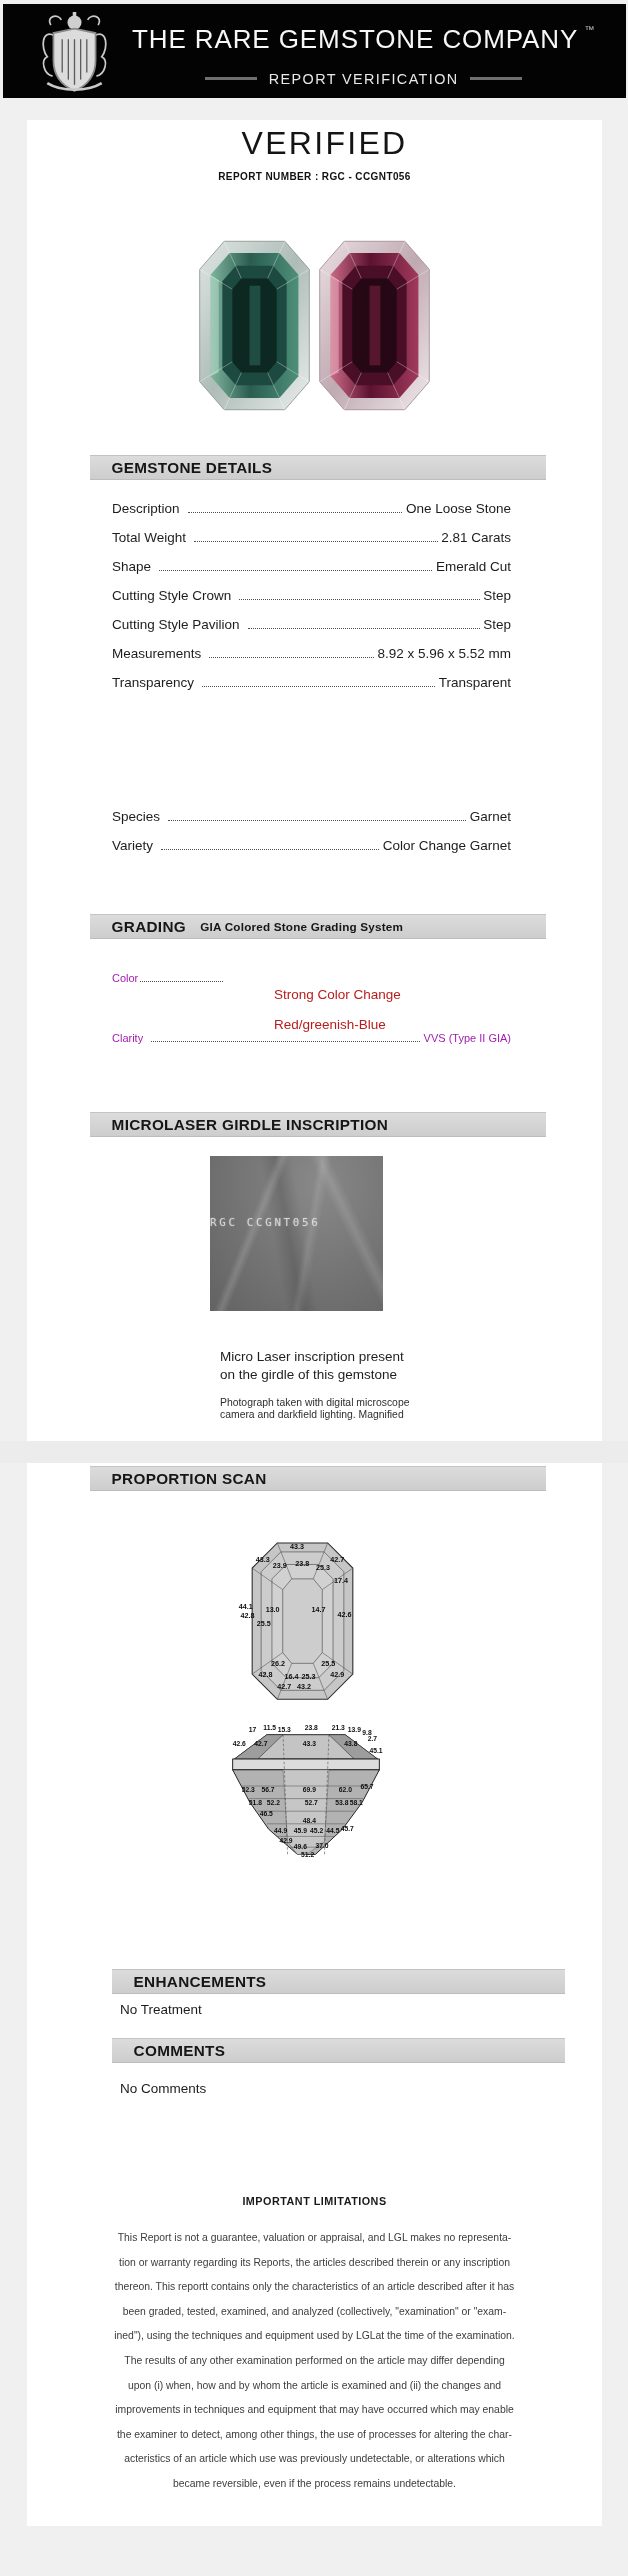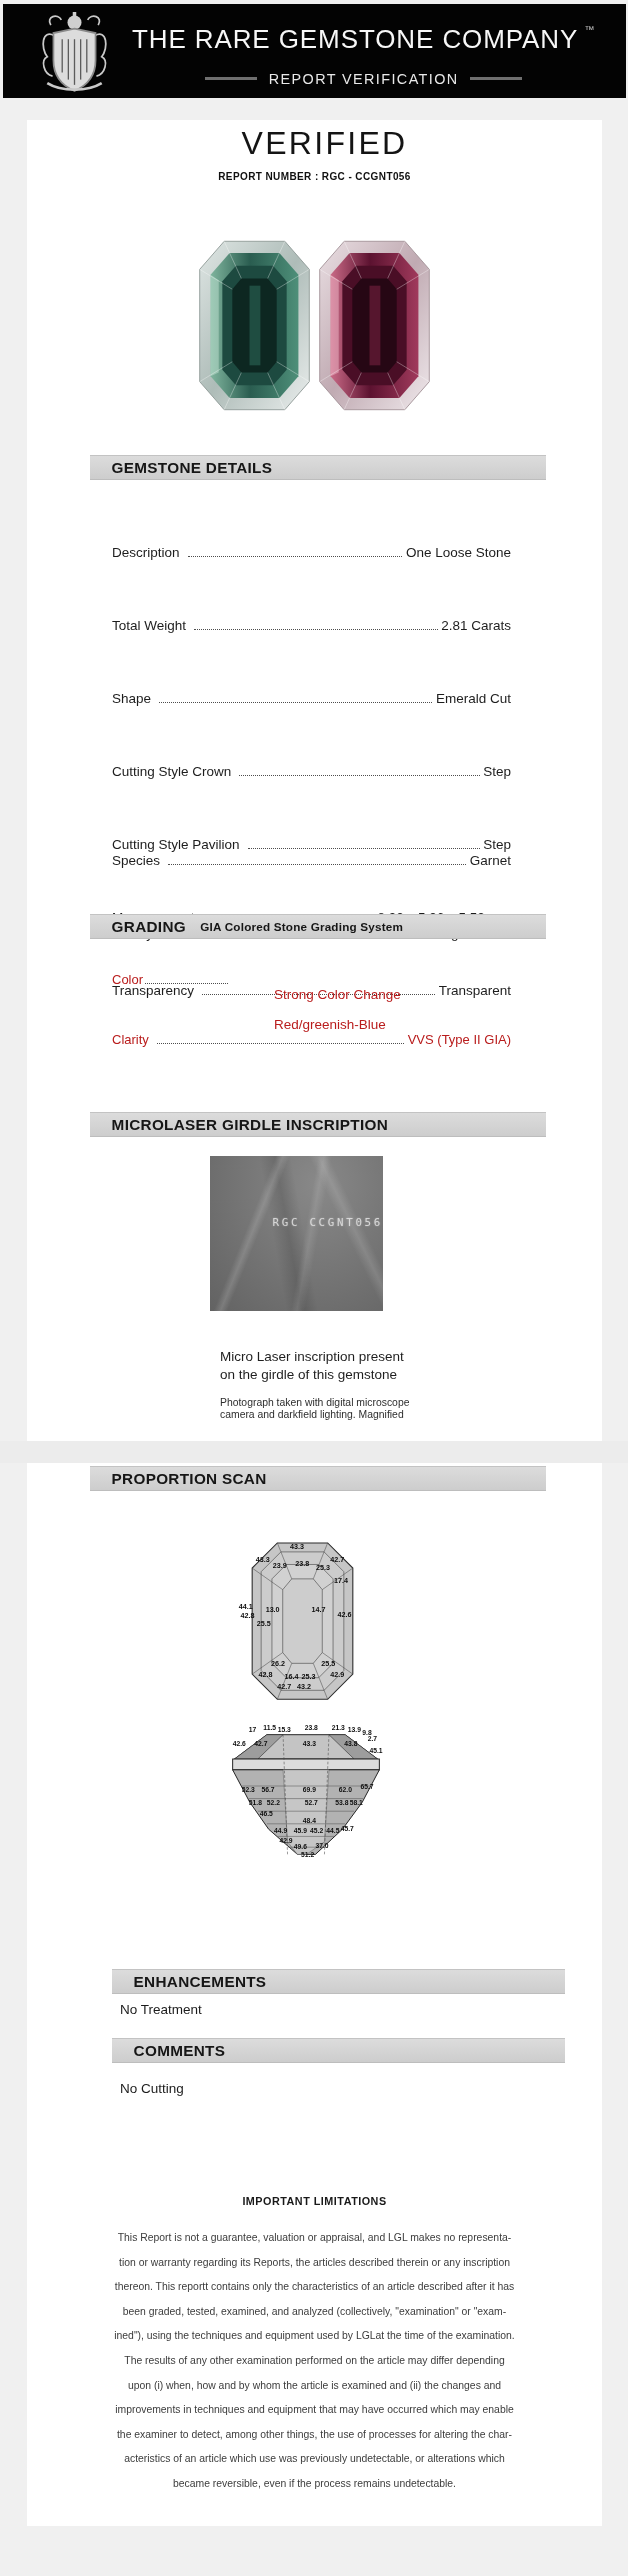--- a/index.html
+++ b/index.html
@@ -32,41 +32,41 @@
   
   .bar{position:absolute;left:90px;width:456px;height:25px;
        background:linear-gradient(#dcdcdc,#cdcdcd);border-top:0.9px solid #c3c3c3;
        border-bottom:0.9px solid #bdbdbd;display:flex;align-items:center;
        padding-left:21.6px;font-weight:bold;font-size:15.3px;color:#161616;letter-spacing:0.3px;}
   .bar.wide{left:112px;width:453px;}
   .bar .bar-sub{font-size:11.7px;font-weight:bold;margin-left:14.4px;letter-spacing:0.2px;}
 
   
   .rows{position:absolute;left:112px;width:399px;}
-  .row{display:flex;align-items:baseline;height:29px;font-size:13.5px;color:#1d1d1d;margin-top:44px;}
+  .row{display:flex;align-items:baseline;height:29px;font-size:13.5px;color:#1d1d1d;}
   .row .lab{white-space:nowrap;}
   .row .dots{flex:1;border-bottom:1.8px dotted #4d4d4d;margin:0 3.6px 3.6px 8px;height:0.9px;}
   .row .val{white-space:nowrap;}
 
   
-  .grow{display:flex;align-items:baseline;font-size:13px;color:#b91c1c;height:30px;}
+  .grow{display:flex;align-items:baseline;font-size:11px;color:#a21caf;height:30px;}
   .grow .lab{white-space:nowrap;}
   .grow .dots-fixed{width:83px;border-bottom:1.8px dotted #4d4d4d;margin:0 0 3.6px 1.8px;height:0.9px;}
   .color-vals{position:absolute;left:162px;top:8px;width:235px;line-height:30px;
               font-size:13.5px;color:#b91c1c;white-space:pre-line;}
 
   
   .insc-photo{position:absolute;left:210px;top:1156px;width:173px;height:155px;background:#7b7b7b;
     background-image:
       linear-gradient(112deg, rgba(255,255,255,0) 28%, rgba(255,255,255,.15) 31%, rgba(255,255,255,0) 34%),
       linear-gradient(100deg, rgba(255,255,255,0) 54%, rgba(255,255,255,.11) 57%, rgba(255,255,255,0) 61%),
       linear-gradient(64deg, rgba(255,255,255,0) 70%, rgba(255,255,255,.13) 74%, rgba(255,255,255,0) 78%),
       linear-gradient(80deg, rgba(0,0,0,0) 38%, rgba(0,0,0,.14) 46%, rgba(0,0,0,0) 54%),
       radial-gradient(ellipse at 62% 18%, rgba(255,255,255,.10), rgba(0,0,0,.20));}
-  .insc-text{position:absolute;left:0;top:60px;width:100%;text-align:right;
+  .insc-text{position:absolute;left:0;top:60px;width:100%;text-align:left;
              font-family:"DejaVu Sans Mono",monospace;font-size:10.8px;letter-spacing:2.7px;
              color:rgba(228,228,228,.82);text-shadow:0 0 1.8px rgba(255,255,255,.4);}
   .insc-caption{position:absolute;left:220px;top:1348px;font-size:13.5px;line-height:18px;
                 color:#1f1f1f;white-space:pre-line;}
   .insc-note{position:absolute;left:220px;top:1397px;font-size:10.4px;line-height:12px;
              color:#2e2e2e;white-space:pre-line;}
 
   .grayband{position:absolute;left:0;top:1441px;width:629px;height:21.6px;background:#ececec;}
 
   
@@ -373,21 +373,21 @@
     </svg>
 
   <div class="bar wide" style="top:1969px;">
     <span>ENHANCEMENTS</span>
   </div>
   <div class="plain-value" style="top:2002px;">No Treatment</div>
 
   <div class="bar wide" style="top:2038px;">
     <span>COMMENTS</span>
   </div>
-  <div class="plain-value" style="top:2081px;">No Cutting</div>
+  <div class="plain-value" style="top:2081px;">No Comments</div>
 
   <div class="limit-title">IMPORTANT LIMITATIONS</div>
   <div class="limit-text">This Report is not a guarantee, valuation or appraisal, and LGL makes no representa-
 tion or warranty regarding its Reports, the articles described therein or any inscription
 thereon. This reportt contains only the characteristics of an article described after it has
 been graded, tested, examined, and analyzed (collectively, "examination" or "exam-
 ined"), using the techniques and equipment used by LGLat the time of the examination.
 The results of any other examination performed on the article may differ depending
 upon (i) when, how and by whom the article is examined and (ii) the changes and
 improvements in techniques and equipment that may have occurred which may enable

